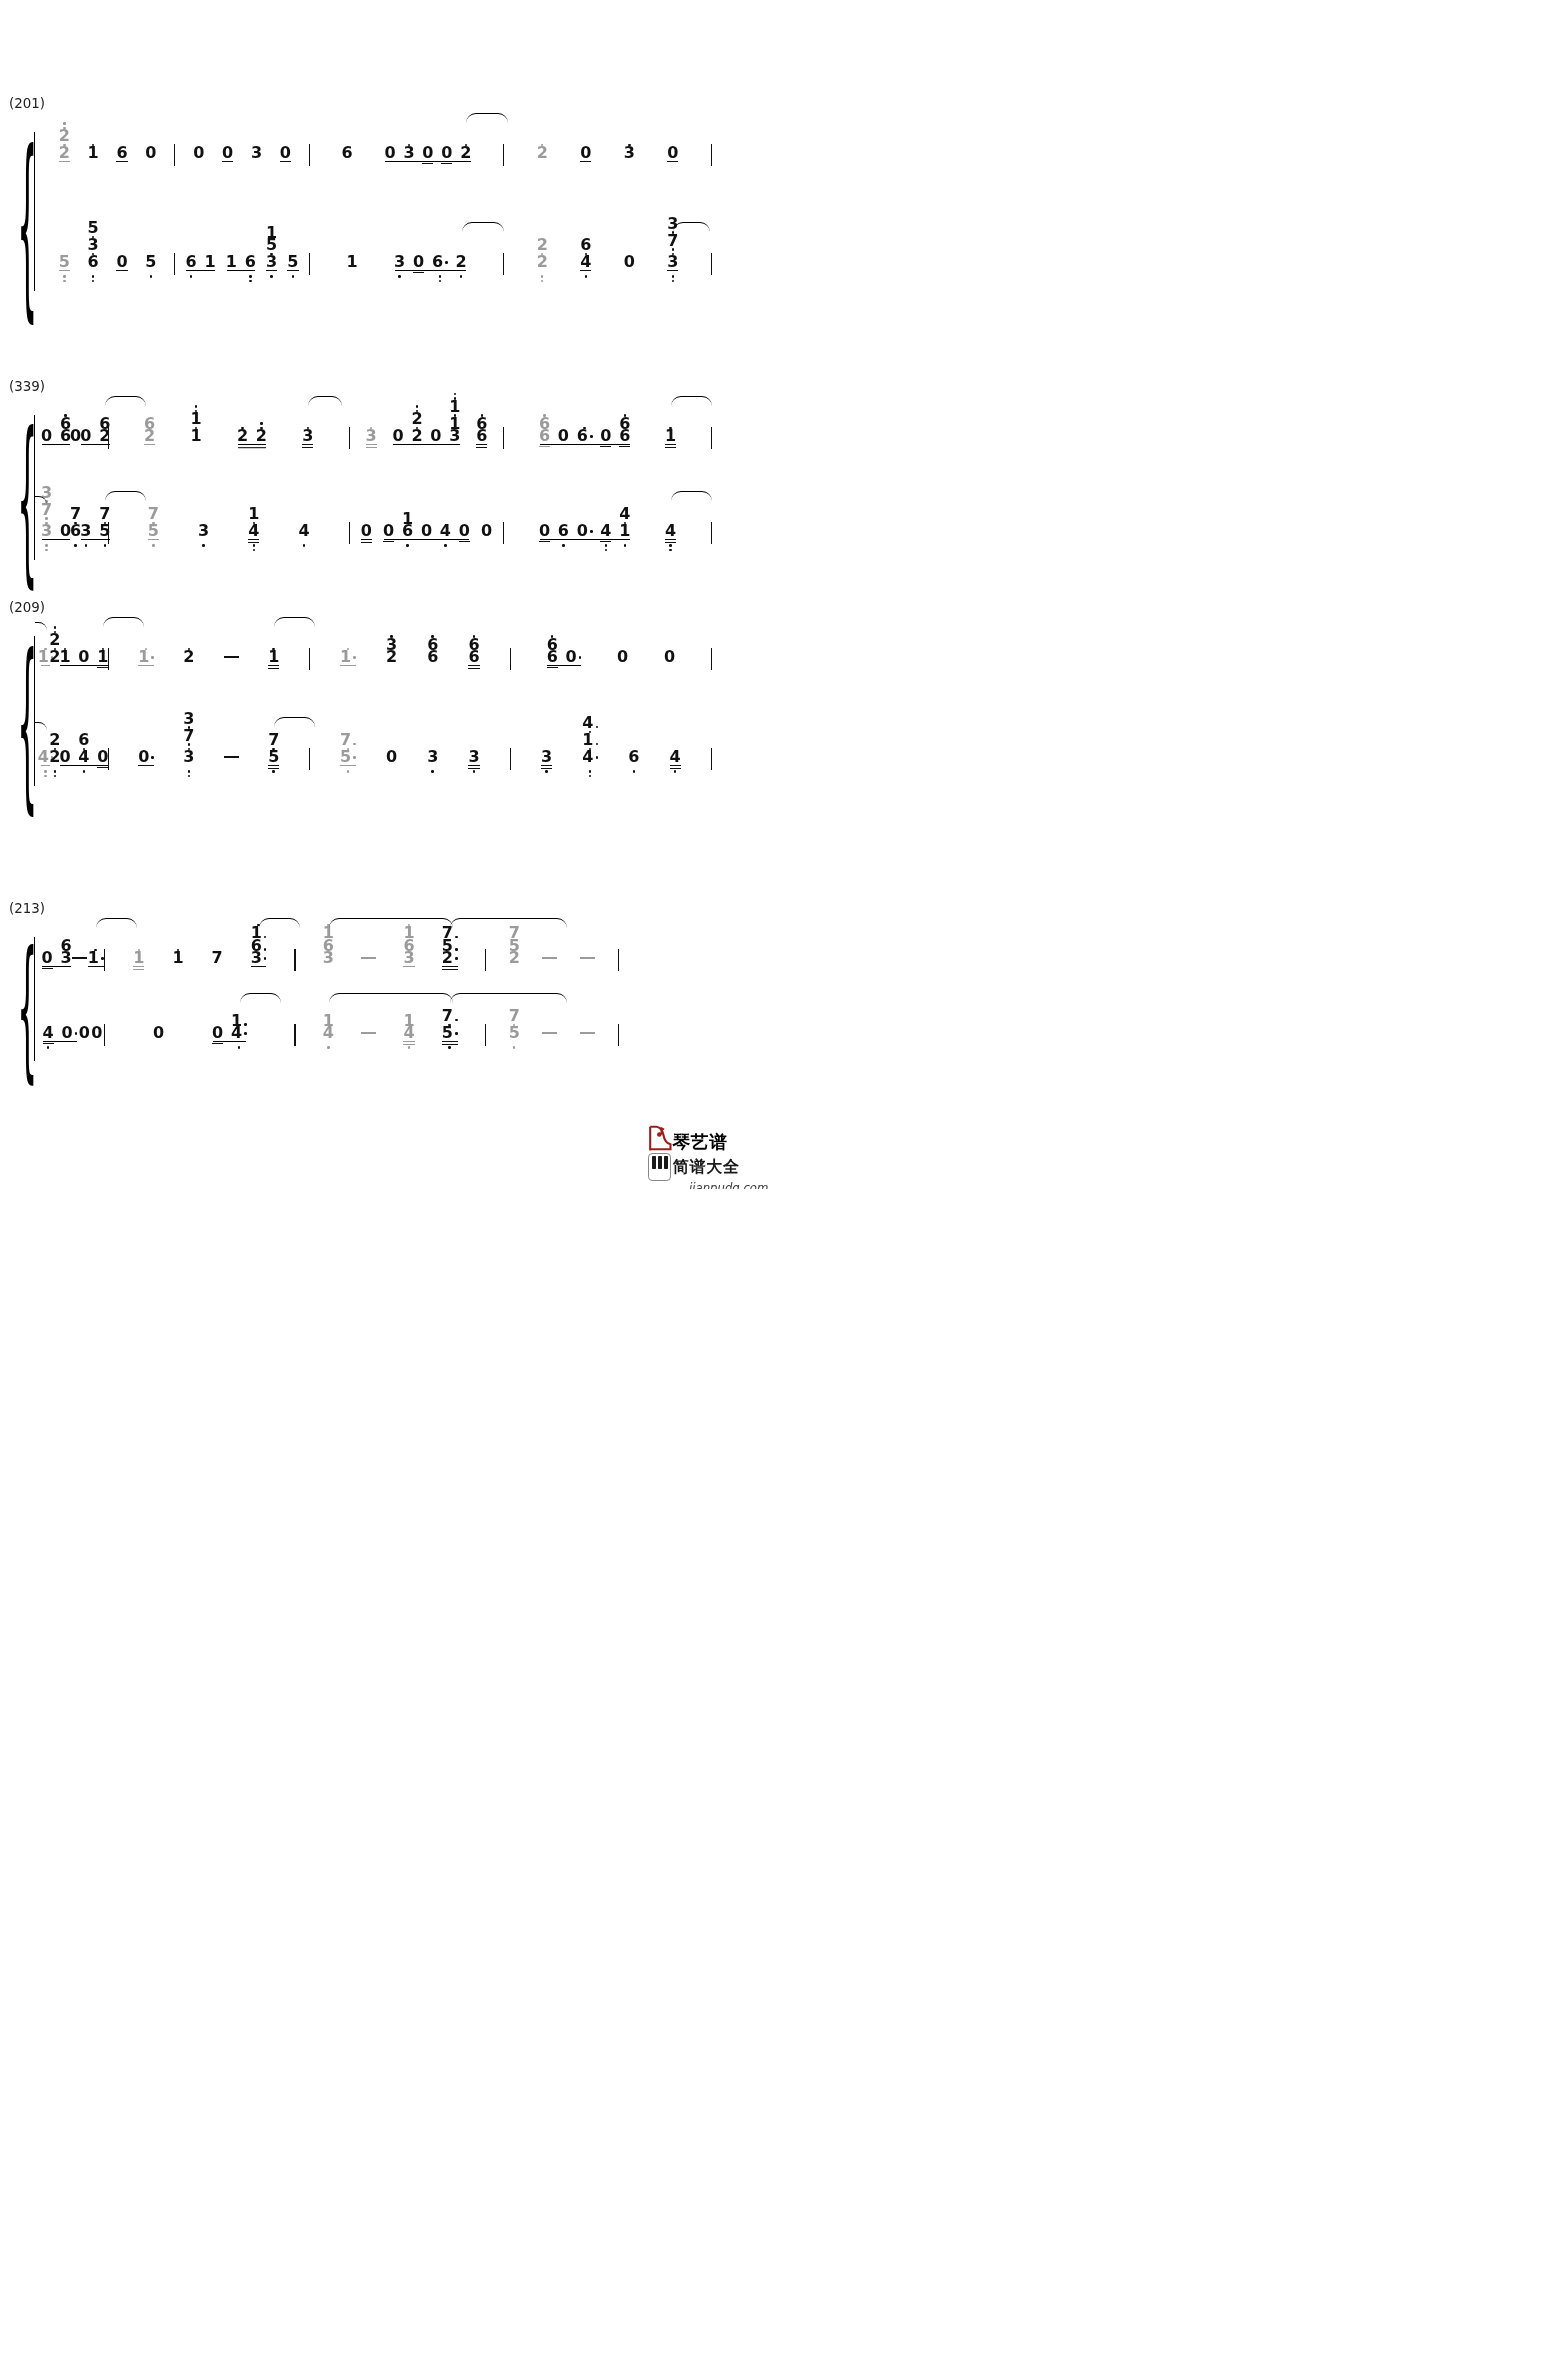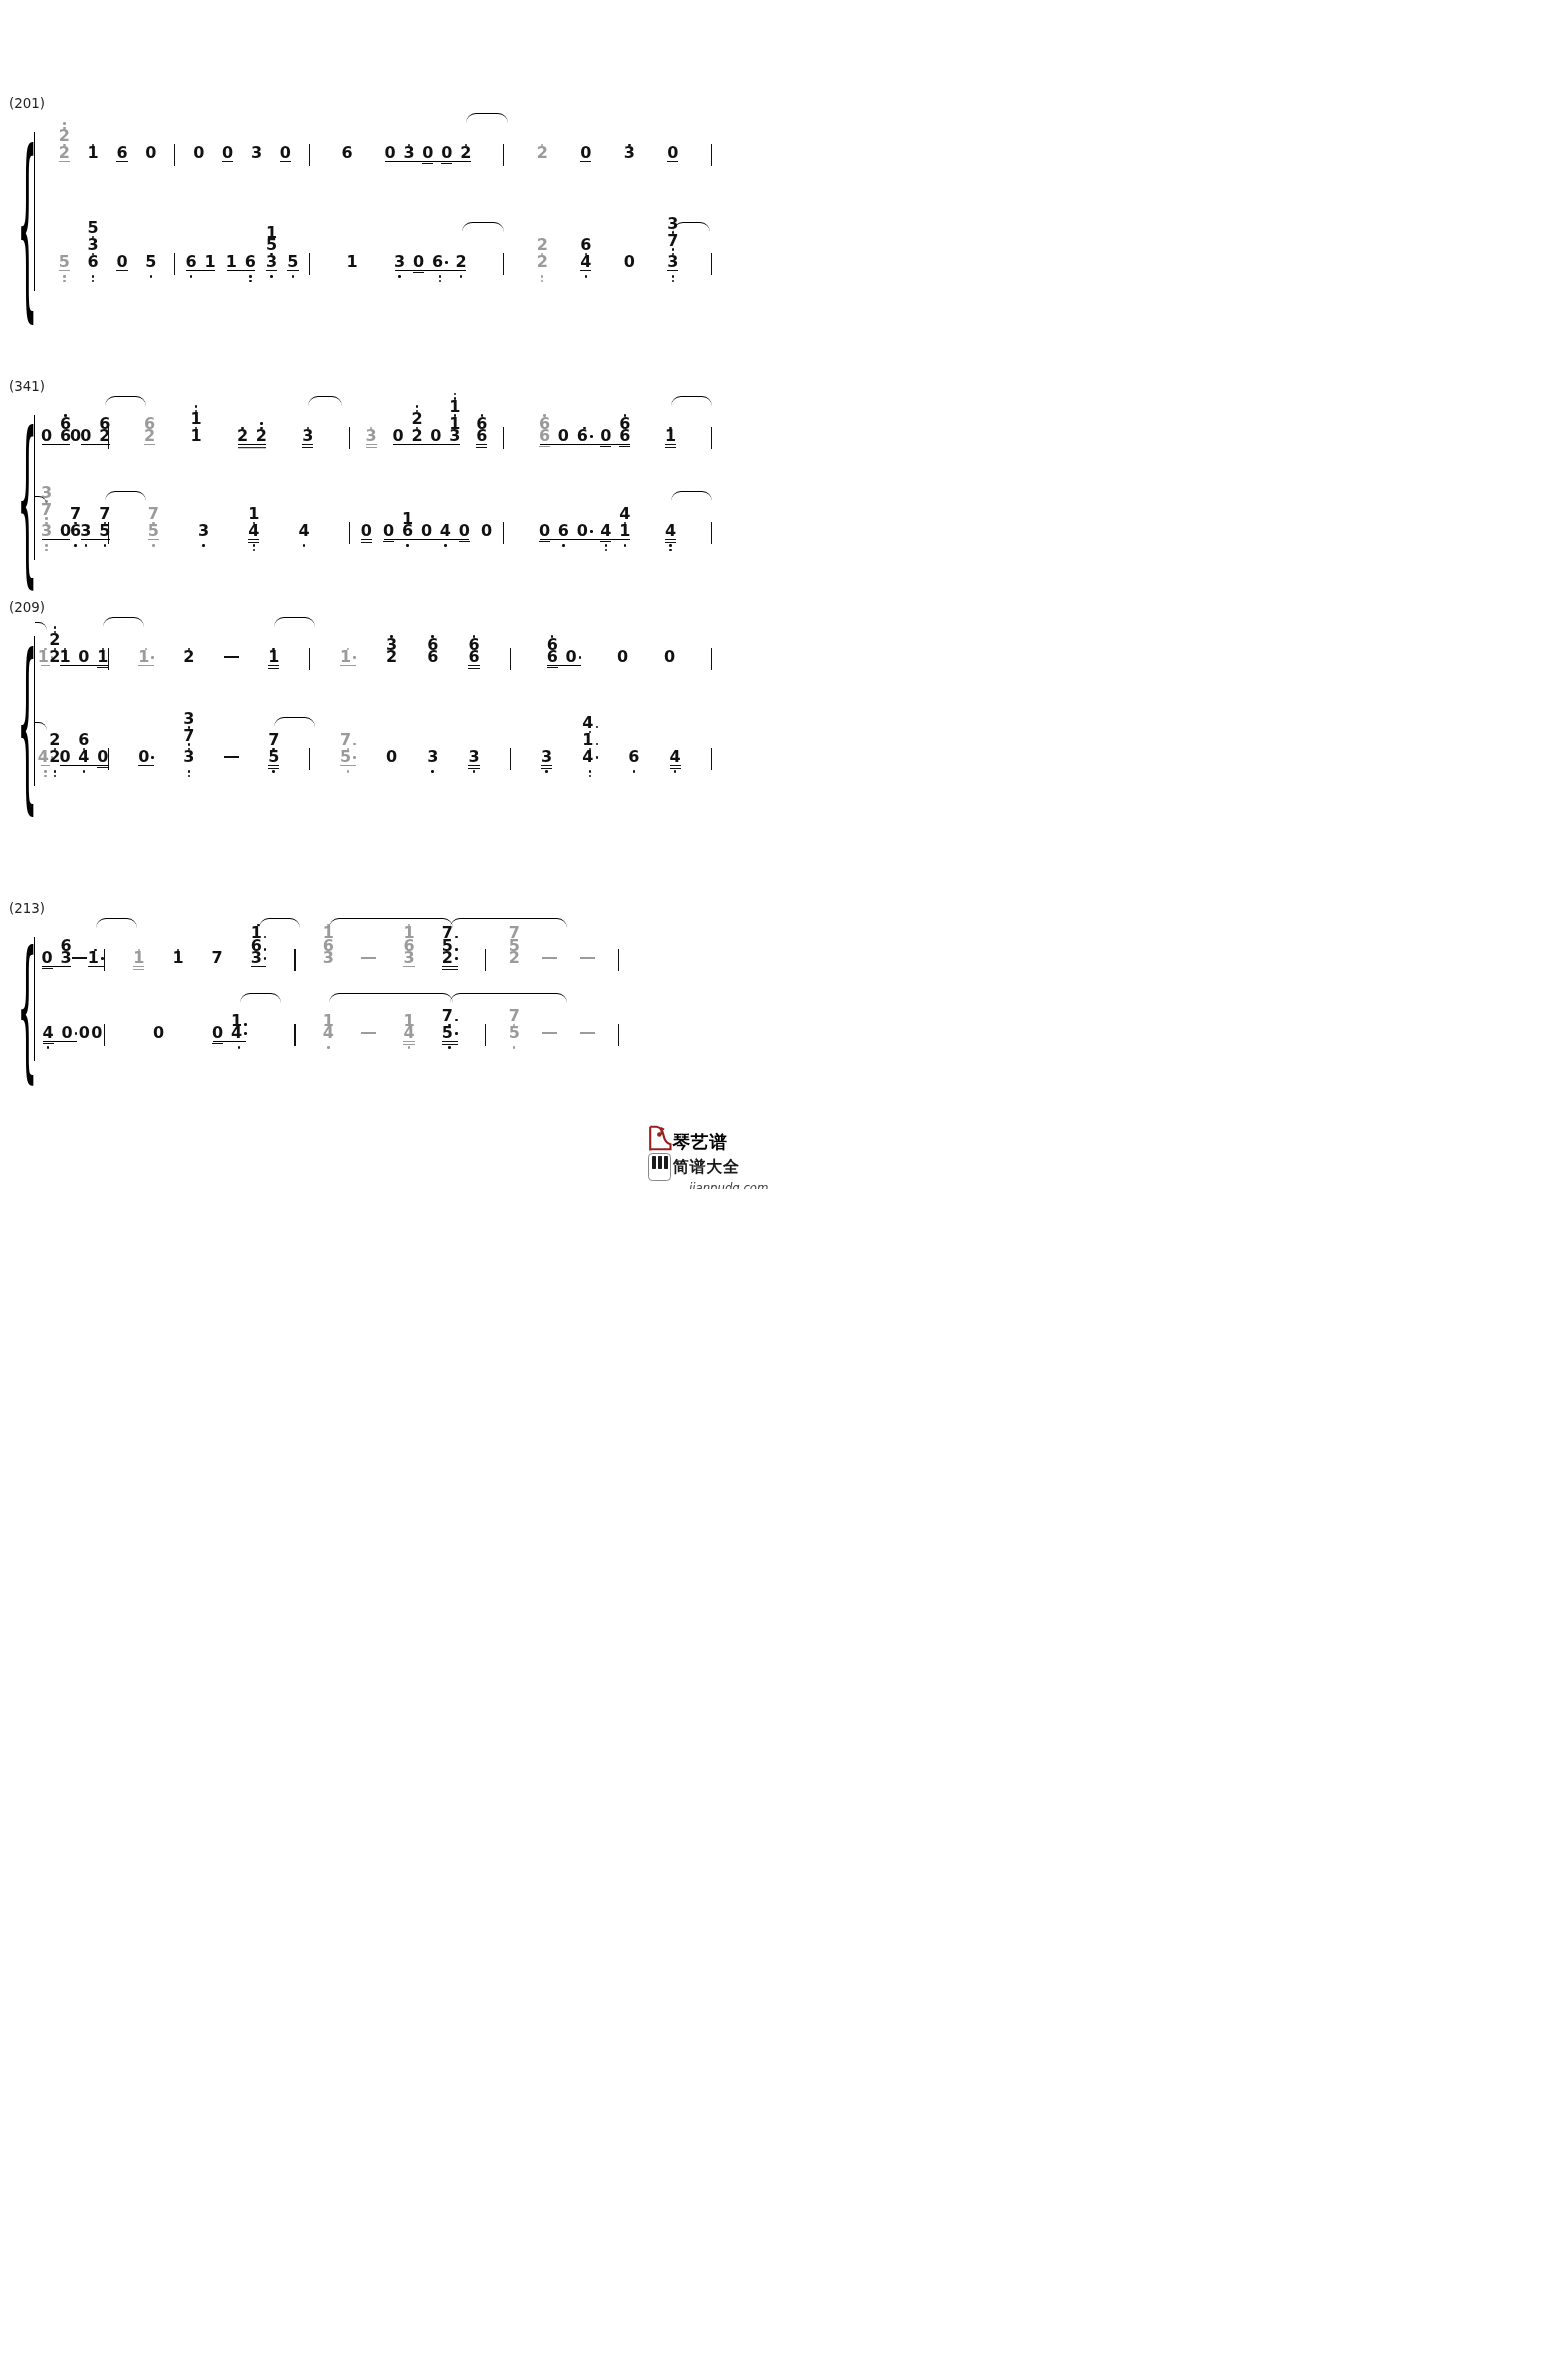--- a/index.html
+++ b/index.html
@@ -506,21 +506,21 @@
               <div class="below">
                 <div class="dt"></div>
                 <div class="dt"></div>
               </div>
             </div>
           </div>
           <div class="bar"></div>
         </div>
       </div>
       <div class="system" style="top: 390px; width: 671px; height: 180px; position: absolute;">
-        <div class="syslabel" style="top: -11.3px;">(341)</div>
+        <div class="syslabel" style="top: -11.3px;">(339)</div>
         <div class="brace" style="top: 21px; transform: scaleY(4.28261) scaleX(0.75);">{</div>
         <div class="startline" style="top: 25.4px; height: 145px;"></div>
         <div class="staff upper" style="top: 0px; width: 100%;">
           <div class="meas" style="flex-grow: 10;">
             <div class="grp">
               <div class="cell ing">
                 <div class="above"></div>
                 <div class="main">
                   <span>0</span>
                 </div>

